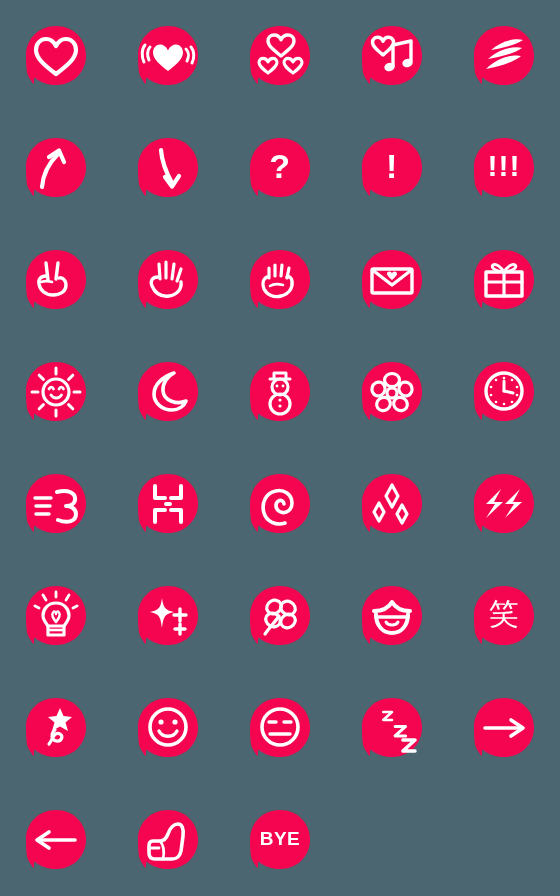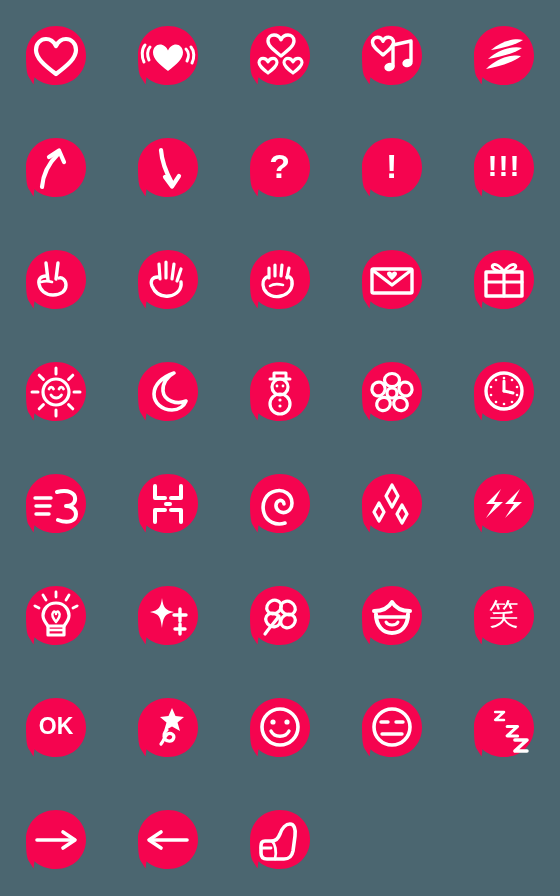--- a/index.html
+++ b/index.html
@@ -529,28 +529,20 @@
 
   <div class="cell">
     <div class="bubble-wrap">
       <svg class="bubble-svg" viewBox="0 0 64 64">
           <path d="M32 2 C49 2 62 14.5 62 31.5 C62 48.5 49 61 32 61 C23 61 15.5 58 10.5 53.2 L9.5 60.5 L4.3 52.3 C3 49 2 45 2 31.5 C2 14.5 15 2 32 2 Z" fill="#f5044f"></path>
         </svg>
       <div class="glyph-text t-kanji">笑</div>
     </div>
   </div>
 
-  <div class="cell">
-    <div class="bubble-wrap">
-      <svg class="bubble-svg" viewBox="0 0 64 64">
-          <path d="M32 2 C49 2 62 14.5 62 31.5 C62 48.5 49 61 32 61 C23 61 15.5 58 10.5 53.2 L9.5 60.5 L4.3 52.3 C3 49 2 45 2 31.5 C2 14.5 15 2 32 2 Z" fill="#f5044f"></path>
-        </svg>
-      <div class="glyph-text t-ok">OK</div>
-    </div>
-  </div>
 
   <div class="cell">
     <div class="bubble-wrap">
       <svg class="bubble-svg" viewBox="0 0 64 64">
           <path d="M32 2 C49 2 62 14.5 62 31.5 C62 48.5 49 61 32 61 C23 61 15.5 58 10.5 53.2 L9.5 60.5 L4.3 52.3 C3 49 2 45 2 31.5 C2 14.5 15 2 32 2 Z" fill="#f5044f"></path>
         </svg>
       <svg class="glyph-svg" viewBox="0 0 64 64">
         <path d="M36 12 L39.5 20 L48 21 L41.5 26.5 L44 35 L36 30.5 L28 35 L30.5 26.5 L24 21 L32.5 20 Z" fill="#fff"></path>
         <path d="M31 34 C28 36 27 40 29 43 C31 46 36 46 37.5 42.5 C39 39 35 36 31.5 38 C28.5 39.7 28 45 25 48" fill="none" stroke="#fff" stroke-width="3.2" stroke-linecap="round"></path>
       </svg>
@@ -638,14 +630,22 @@
       <svg class="glyph-svg" viewBox="0 0 64 64">
         <path d="M42 16 C38 16 34 20 32 26 C30 31 28 33 24 33 L17 33 C14 33 13 35 13 38 L13 45 C13 49 15 51 19 51 L36 51 C41 51 44 48 45 43 L47 28 C48 21 46 16 42 16 Z" fill="none" stroke="#fff" stroke-width="3.6" stroke-linejoin="round" stroke-linecap="round"></path>
         <path d="M13 40 L23 40" fill="none" stroke="#fff" stroke-width="2.8" stroke-linecap="round"></path>
         <path d="M24 33 C27 36 29 43 27 51" fill="none" stroke="#fff" stroke-width="2.8" stroke-linecap="round"></path>
       </svg>
 
     </div>
   </div>
 
 
+  <div class="cell">
+    <div class="bubble-wrap">
+      <svg class="bubble-svg" viewBox="0 0 64 64">
+          <path d="M32 2 C49 2 62 14.5 62 31.5 C62 48.5 49 61 32 61 C23 61 15.5 58 10.5 53.2 L9.5 60.5 L4.3 52.3 C3 49 2 45 2 31.5 C2 14.5 15 2 32 2 Z" fill="#f5044f"></path>
+        </svg>
+      <div class="glyph-text t-bye">BYE</div>
+    </div>
+  </div>
 
 </div>
 
 </body></html>

